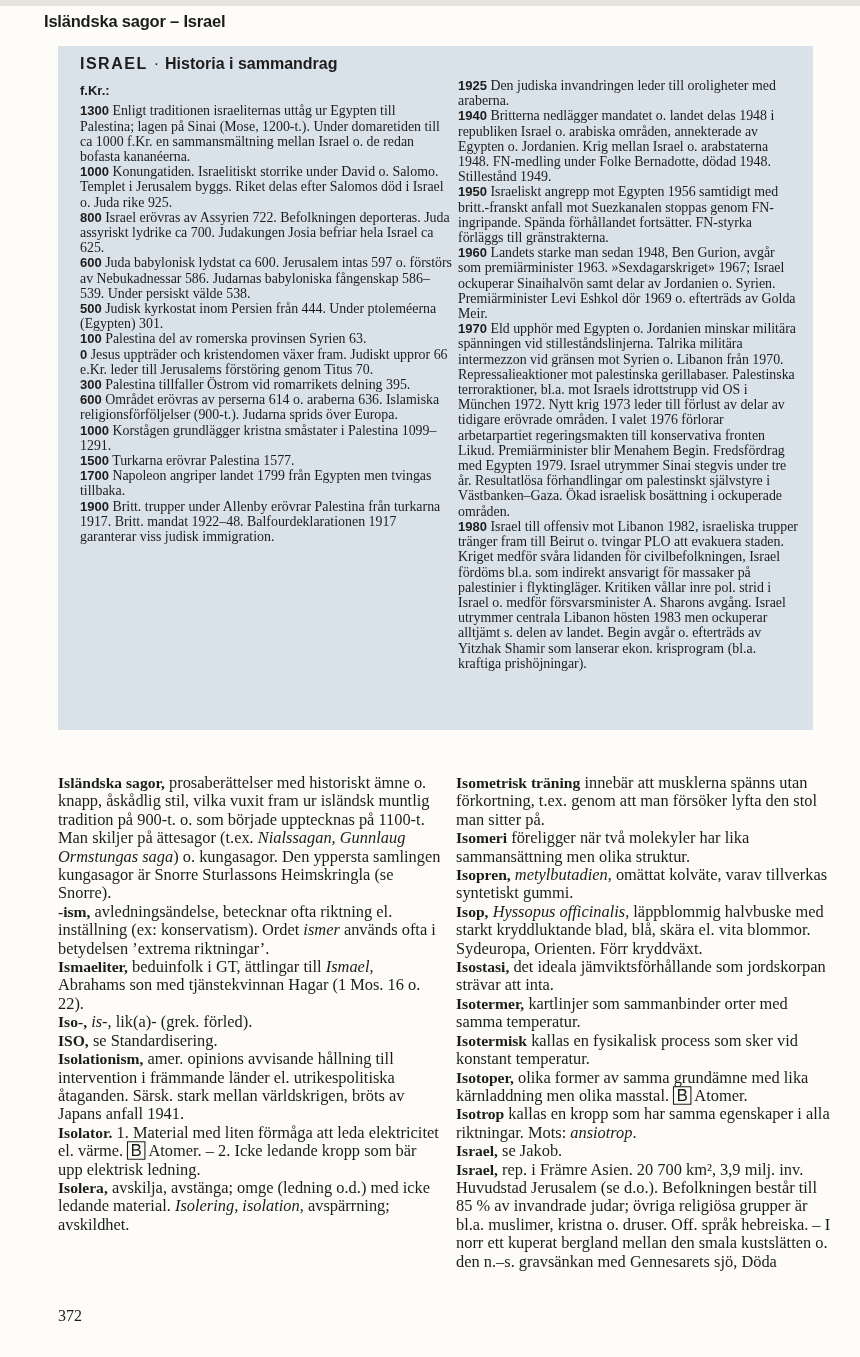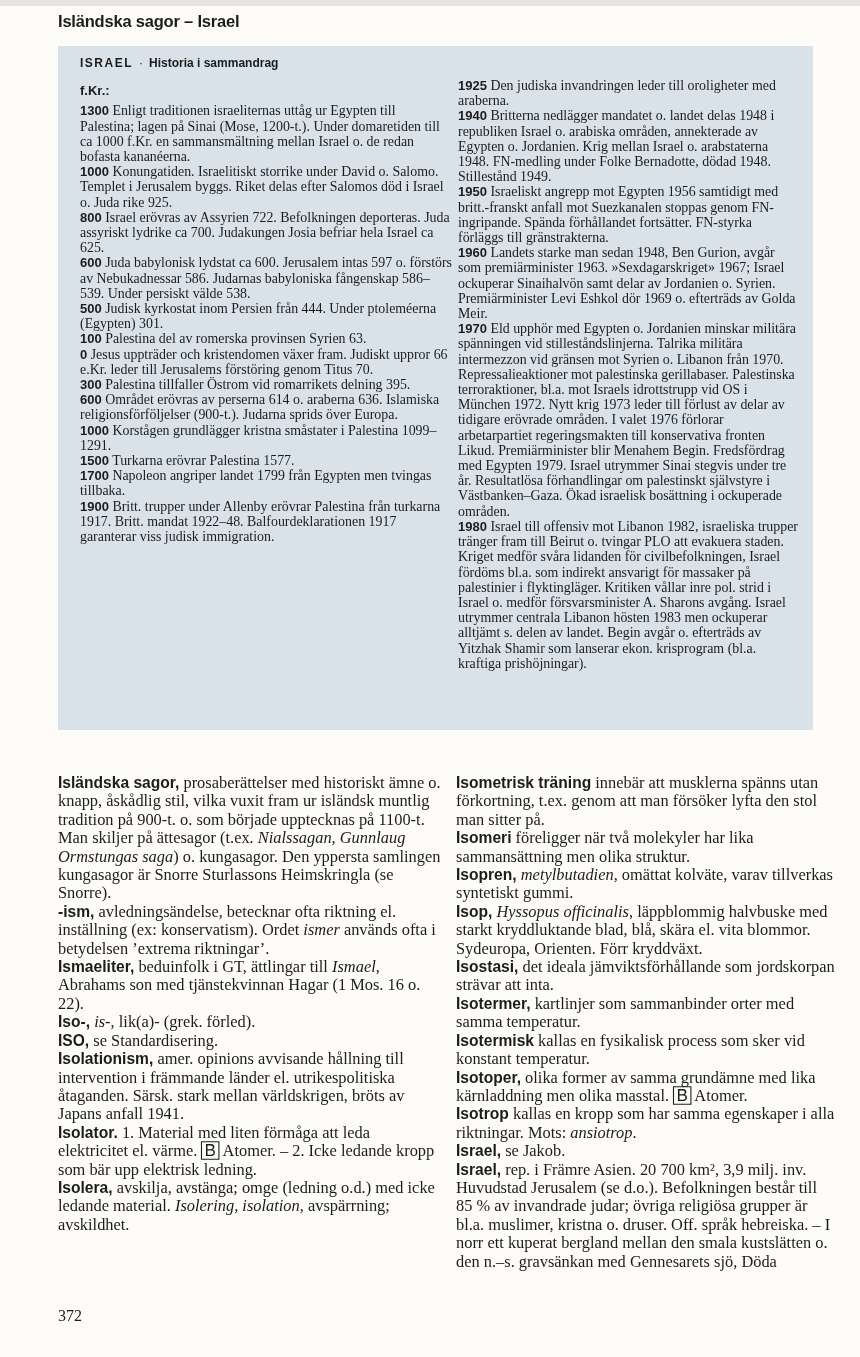--- a/index.html
+++ b/index.html
@@ -5,53 +5,53 @@
   html, body { margin: 0; padding: 0; }
   body {
     width: 860px; height: 1357px; overflow: hidden;
     background: #fdfcf8;
     font-family: "Liberation Serif", "DejaVu Serif", serif;
     color: #1c1c1c;
     position: relative;
   }
   .topband { position: absolute; left: 0; top: 0; width: 860px; height: 6px; background: #e6e4df; }
   .running-head {
-    position: absolute; left: 58px; top: 12px;
+    position: absolute; left: 44px; top: 12px;
     font-family: "Liberation Sans", "DejaVu Sans", sans-serif;
     font-weight: bold; font-size: 16.5px; letter-spacing: -0.2px;
   }
   .box {
     position: absolute; left: 58px; top: 46px; width: 755px; height: 684px;
     background: #d9e2e9;
   }
   .box-col { position: absolute; top: 10px; font-size: 13.9px; line-height: 15.2px; }
   .box-col.left { left: 22px; width: 372px; }
   .box-col.right { left: 400px; width: 340px; top: 32px; }
   .box-title {
     font-family: "Liberation Sans", "DejaVu Sans", sans-serif;
-    font-weight: bold; font-size: 12px; margin-bottom: 4px;
+    font-weight: bold; font-size: 16px; margin-bottom: 4px;
   }
   .box-title .main { letter-spacing: 1.5px; }
   .box-title .dot { margin: 0 6px; font-weight: normal; }
   .era {
     font-family: "Liberation Sans", "DejaVu Sans", sans-serif;
     font-weight: bold; font-size: 13px; margin: 12px 0 5px 0;
   }
   .era.gap { margin-top: 17px; }
   .entry { margin: 0; }
   .yr {
     font-family: "Liberation Sans", "DejaVu Sans", sans-serif;
     font-weight: bold; font-size: 13px;
   }
   .article-col { position: absolute; top: 774px; font-size: 16.4px; line-height: 18.4px; }
   .article-col.left { left: 58px; width: 386px; }
   .article-col.right { left: 456px; width: 380px; }
   .article { margin: 0; }
   .hw {
-    font-family: Liberation Sans, sans-serif;
+    font-family: Liberation Serif, serif;
     font-weight: bold; font-size: 15.6px;
   }
   .it { font-style: italic; }
   .page-number { position: absolute; left: 58px; top: 1307px; font-size: 16px; }
 </style>
 </head>
 <body>
 
 <div class="topband"></div>
 

